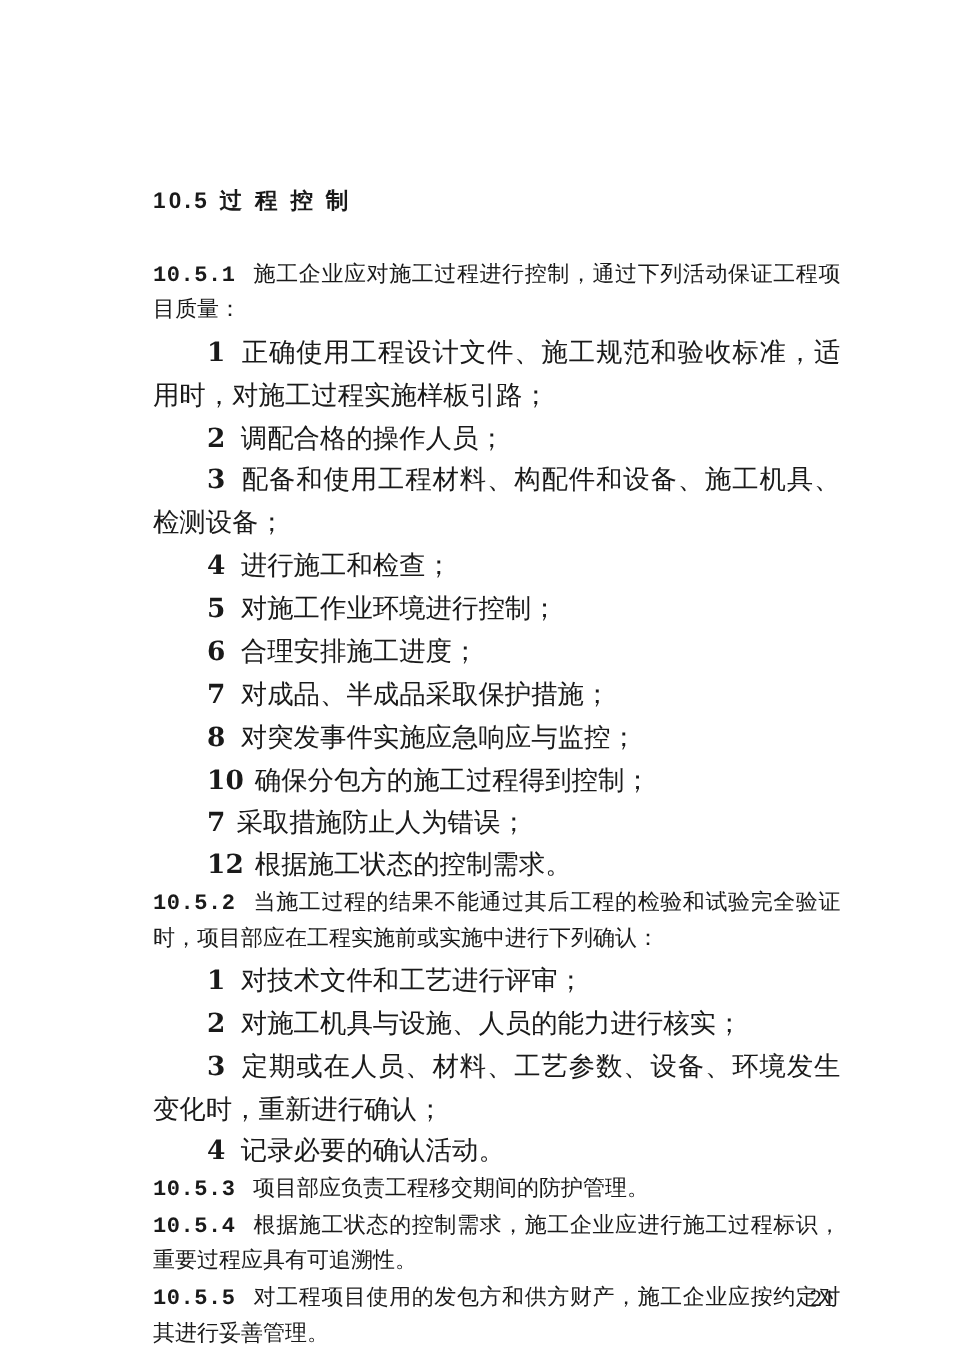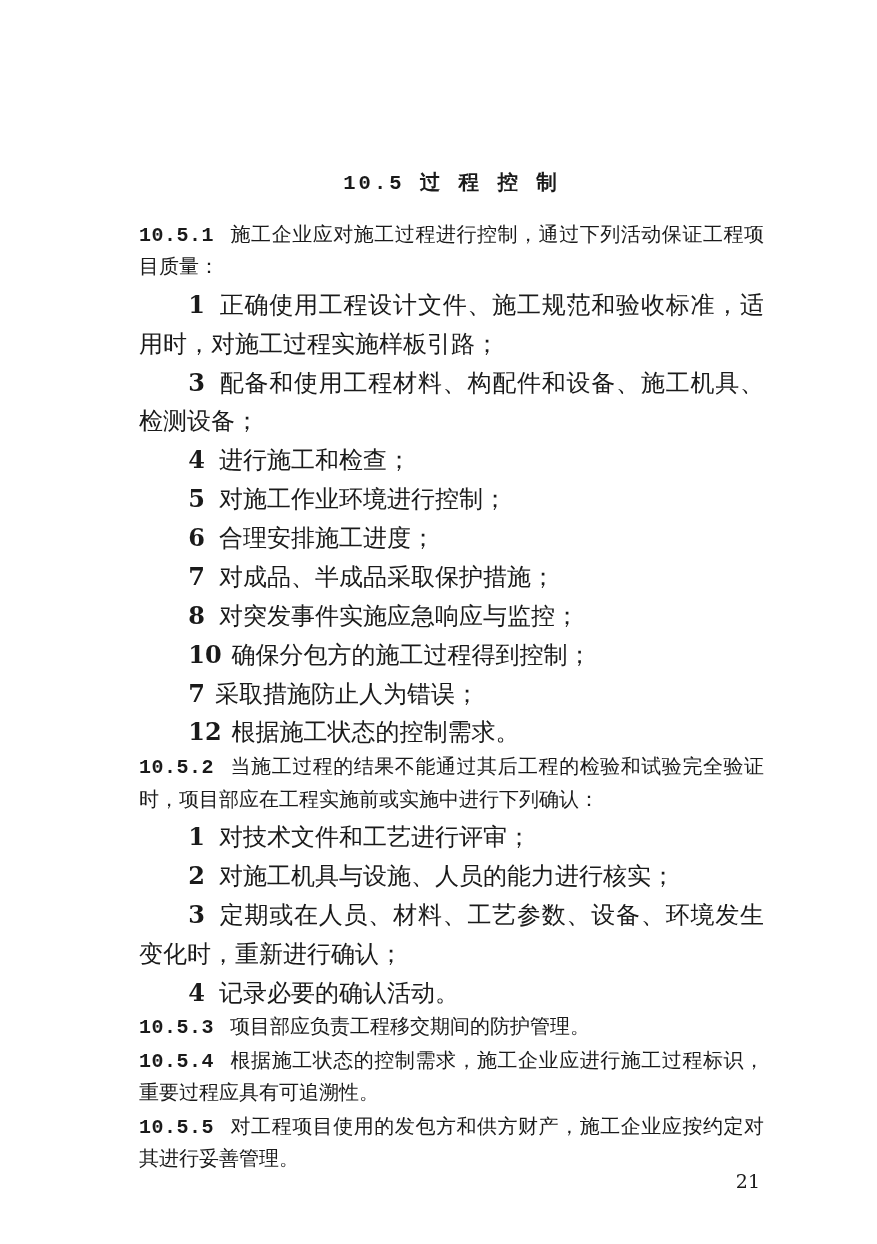--- a/index.html
+++ b/index.html
@@ -23,26 +23,26 @@
     box-sizing: border-box;
     padding: 0;
   }
   .content {
     position: absolute;
     left: 139px;
     top: 168px;
     width: 625px;
   }
   .section-title {
-    text-align: center;
+    text-align: left;
     font-size: 20.5px;
     font-weight: bold;
     letter-spacing: 3px;
-    margin: 0 0 24px 0;
-    font-family: Liberation Mono, monospace;
+    margin: 0 0 39px 0;
+    font-family: Liberation Sans, sans-serif;
   }
   .clause {
     font-size: 20px;
     line-height: 1.62;
     margin: 0 0 1px 0;
     text-align: justify;
     text-justify: inter-ideograph;
     font-family: Liberation Mono, monospace;
   }
   .clause .num {
@@ -82,20 +82,21 @@
 </head>
 <body>
 
 <div class="page">
   <div class="content">
 
     <h1 class="section-title">10.5  过 程 控 制</h1>
 
     <p class="clause"><span class="num">10.5.1</span><span class="gap"></span><span>施工企业应对施工过程进行控制，通过下列活动保证工程项目质量：</span></p>
     <p class="item"><span class="inum">1</span><span class="igap"></span><span>正确使用工程设计文件、施工规范和验收标准，适用时，对施工过程实施样板引路；</span></p>
+    <p class="item"><span class="inum">2</span><span class="igap"></span><span>调配合格的操作人员；</span></p>
     <p class="item"><span class="inum">3</span><span class="igap"></span><span>配备和使用工程材料、构配件和设备、施工机具、检测设备；</span></p>
     <p class="item"><span class="inum">4</span><span class="igap"></span><span>进行施工和检查；</span></p>
     <p class="item"><span class="inum">5</span><span class="igap"></span><span>对施工作业环境进行控制；</span></p>
     <p class="item"><span class="inum">6</span><span class="igap"></span><span>合理安排施工进度；</span></p>
     <p class="item"><span class="inum">7</span><span class="igap"></span><span>对成品、半成品采取保护措施；</span></p>
     <p class="item"><span class="inum">8</span><span class="igap"></span><span>对突发事件实施应急响应与监控；</span></p>
     <p class="item wide"><span class="inum">10</span><span class="igap"></span><span>确保分包方的施工过程得到控制；</span></p>
     <p class="item wide"><span class="inum">7</span><span class="igap"></span><span>采取措施防止人为错误；</span></p>
     <p class="item wide"><span class="inum">12</span><span class="igap"></span><span>根据施工状态的控制需求。</span></p>
 

